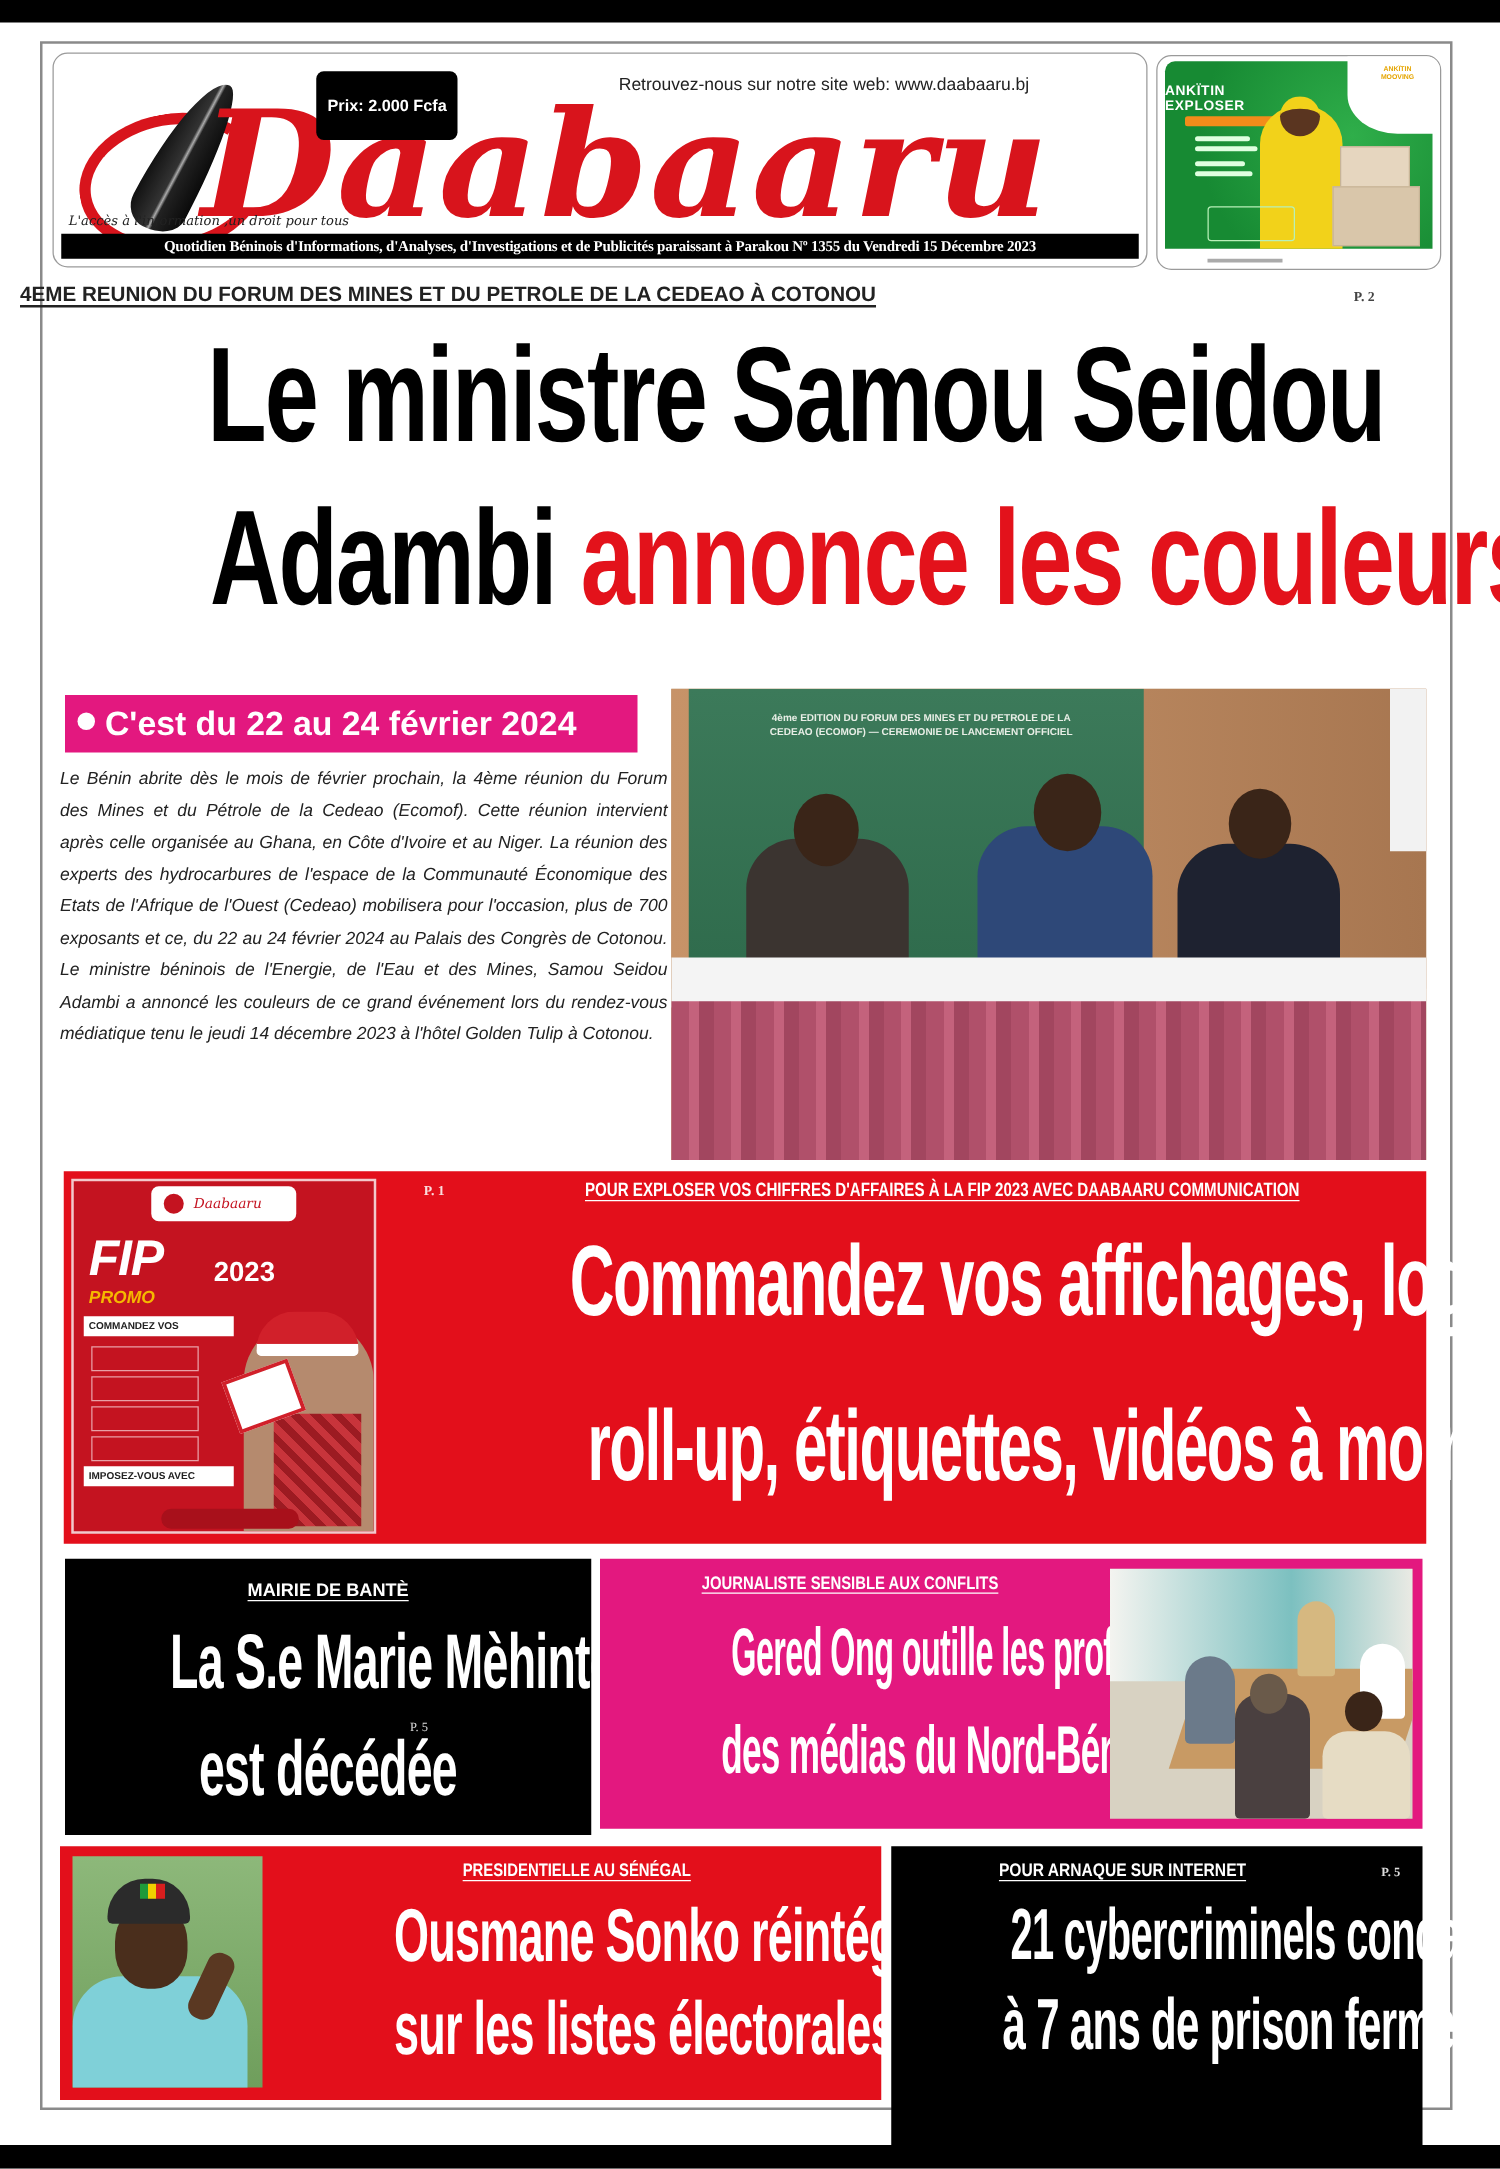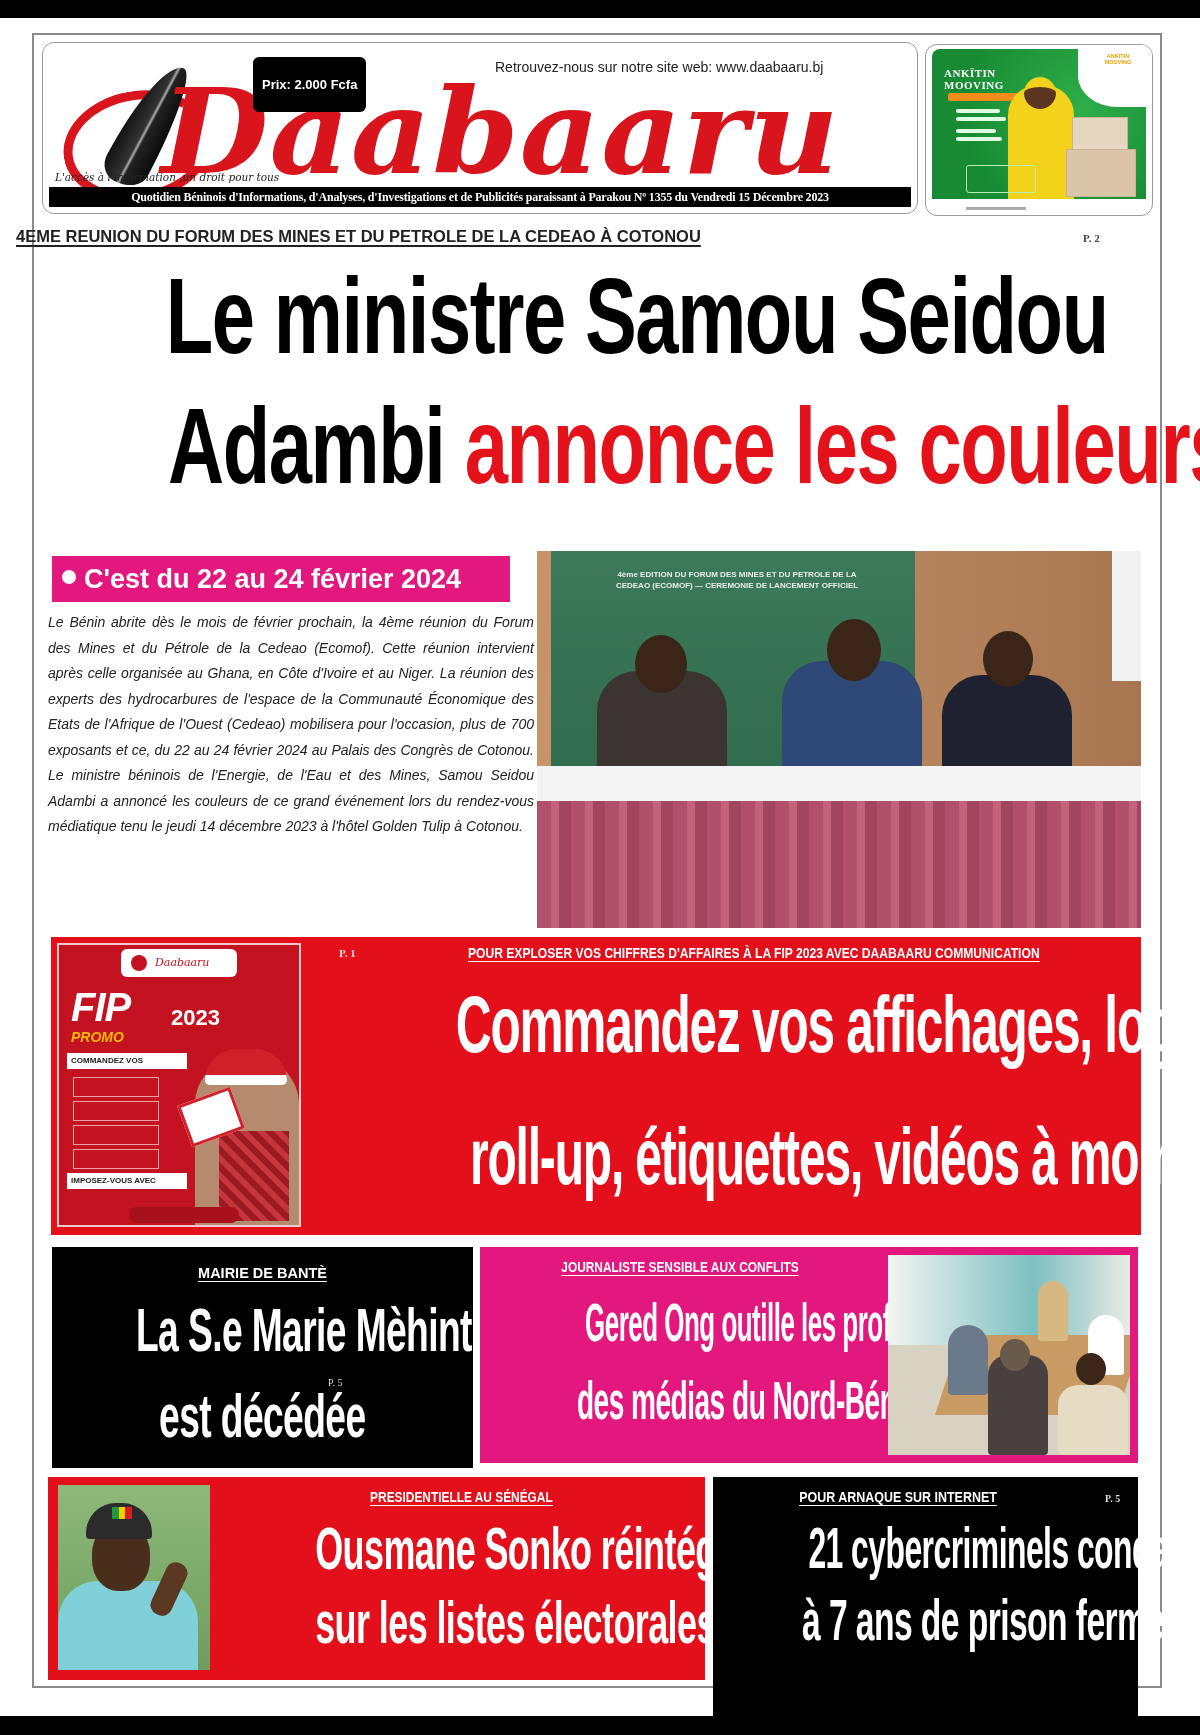--- a/index.html
+++ b/index.html
@@ -19,21 +19,21 @@
   .price { position: absolute; left: 210px; top: 14px; background: #000; color: #fff; font-weight: bold; font-size: 13px; padding: 20px 9px; border-radius: 6px; }
   .website { position: absolute; left: 452px; top: 16px; font-size: 14px; color: #222; }
   .tagline { position: absolute; left: 12px; top: 128px; font-family: "DejaVu Serif", serif; font-style: italic; font-size: 10.5px; color: #222; }
   .dateline { position: absolute; left: 6px; top: 144px; width: 862px; height: 20px; background: #000; color: #fff; font-family: "Liberation Serif", serif; font-weight: bold; font-size: 12px; line-height: 20px; text-align: center; white-space: nowrap; letter-spacing: -0.2px; transform-origin: left; }
 
   
   .ad-top { position: absolute; left: 925px; top: 44px; width: 228px; height: 172px; border: 1.5px solid #9a9a9a; border-radius: 12px; background: #fff; overflow: hidden; }
   .ad-top .green { position: absolute; left: 6px; top: 4px; width: 214px; height: 150px; background: radial-gradient(circle at 70% 40%, #2fae4a, #178a33 70%); border-radius: 8px 8px 0 0; }
   .ad-top .circ { position: absolute; left: 152px; top: 0px; width: 80px; height: 62px; background: #fff; border-radius: 0 8px 0 50%; }
   .ad-top .brandmini { position: absolute; left: 172px; top: 8px; width: 40px; font-size: 5.5px; font-weight: bold; color: #e5a500; text-align: center; }
-  .ad-top .title { position: absolute; left: 18px; top: 22px; color: #fff; font-weight: bold; font-size: 11px; line-height: 12px; letter-spacing: 0.5px; font-family: Liberation Serif, serif; }
+  .ad-top .title { position: absolute; left: 6px; top: 22px; color: #fff; font-weight: bold; font-size: 11px; line-height: 12px; letter-spacing: 0.5px; }
   .ad-top .pill { position: absolute; left: 22px; top: 48px; width: 78px; height: 8px; background: #f28c1a; border-radius: 2px; }
   .ad-top .line { position: absolute; left: 30px; height: 4px; background: #dfffe0; border-radius: 2px; }
   .ad-top .person { position: absolute; left: 82px; top: 40px; width: 66px; height: 114px; background: #f2d21a; border-radius: 30px 30px 0 0; }
   .ad-top .head { position: absolute; left: 98px; top: 32px; width: 32px; height: 32px; background: #5a3520; border-radius: 50%; border-top: 10px solid #f2d21a; }
   .ad-top .box1 { position: absolute; left: 146px; top: 72px; width: 56px; height: 38px; background: #e6d6bf; border: 1px solid #c7b497; }
   .ad-top .box2 { position: absolute; left: 140px; top: 104px; width: 70px; height: 48px; background: #d9c6aa; border: 1px solid #c7b497; }
   .ad-top .cta { position: absolute; left: 40px; top: 120px; width: 70px; height: 28px; border: 1px solid #b8f0b8; border-radius: 3px; }
   .ad-top .foot { position: absolute; left: 40px; top: 162px; width: 60px; height: 3px; background: #aaa; }
 
   
@@ -141,21 +141,21 @@
   <div class="tagline">L'accès à l'information ,un droit pour tous</div>
   <div class="dateline">Quotidien Béninois d'Informations, d'Analyses, d'Investigations et de Publicités paraissant à Parakou Nº 1355 du Vendredi 15 Décembre 2023</div>
 </div>
 
 <div class="ad-top">
   <div class="green"></div>
   <div class="circ"></div>
   <div class="brandmini">ANKÏTIN MOOVING</div>
   <div class="title">
     <div>ANKÏTIN</div>
-    <div>MOOVING</div>
+    <div>EXPLOSER</div>
   </div>
   <div class="pill"></div>
   <div class="line" style="top:64px;width:44px"></div>
   <div class="line" style="top:72px;width:50px"></div>
   <div class="line" style="top:84px;width:40px"></div>
   <div class="line" style="top:92px;width:46px"></div>
   <div class="person"></div>
   <div class="head"></div>
   <div class="box1"></div>
   <div class="box2"></div>

